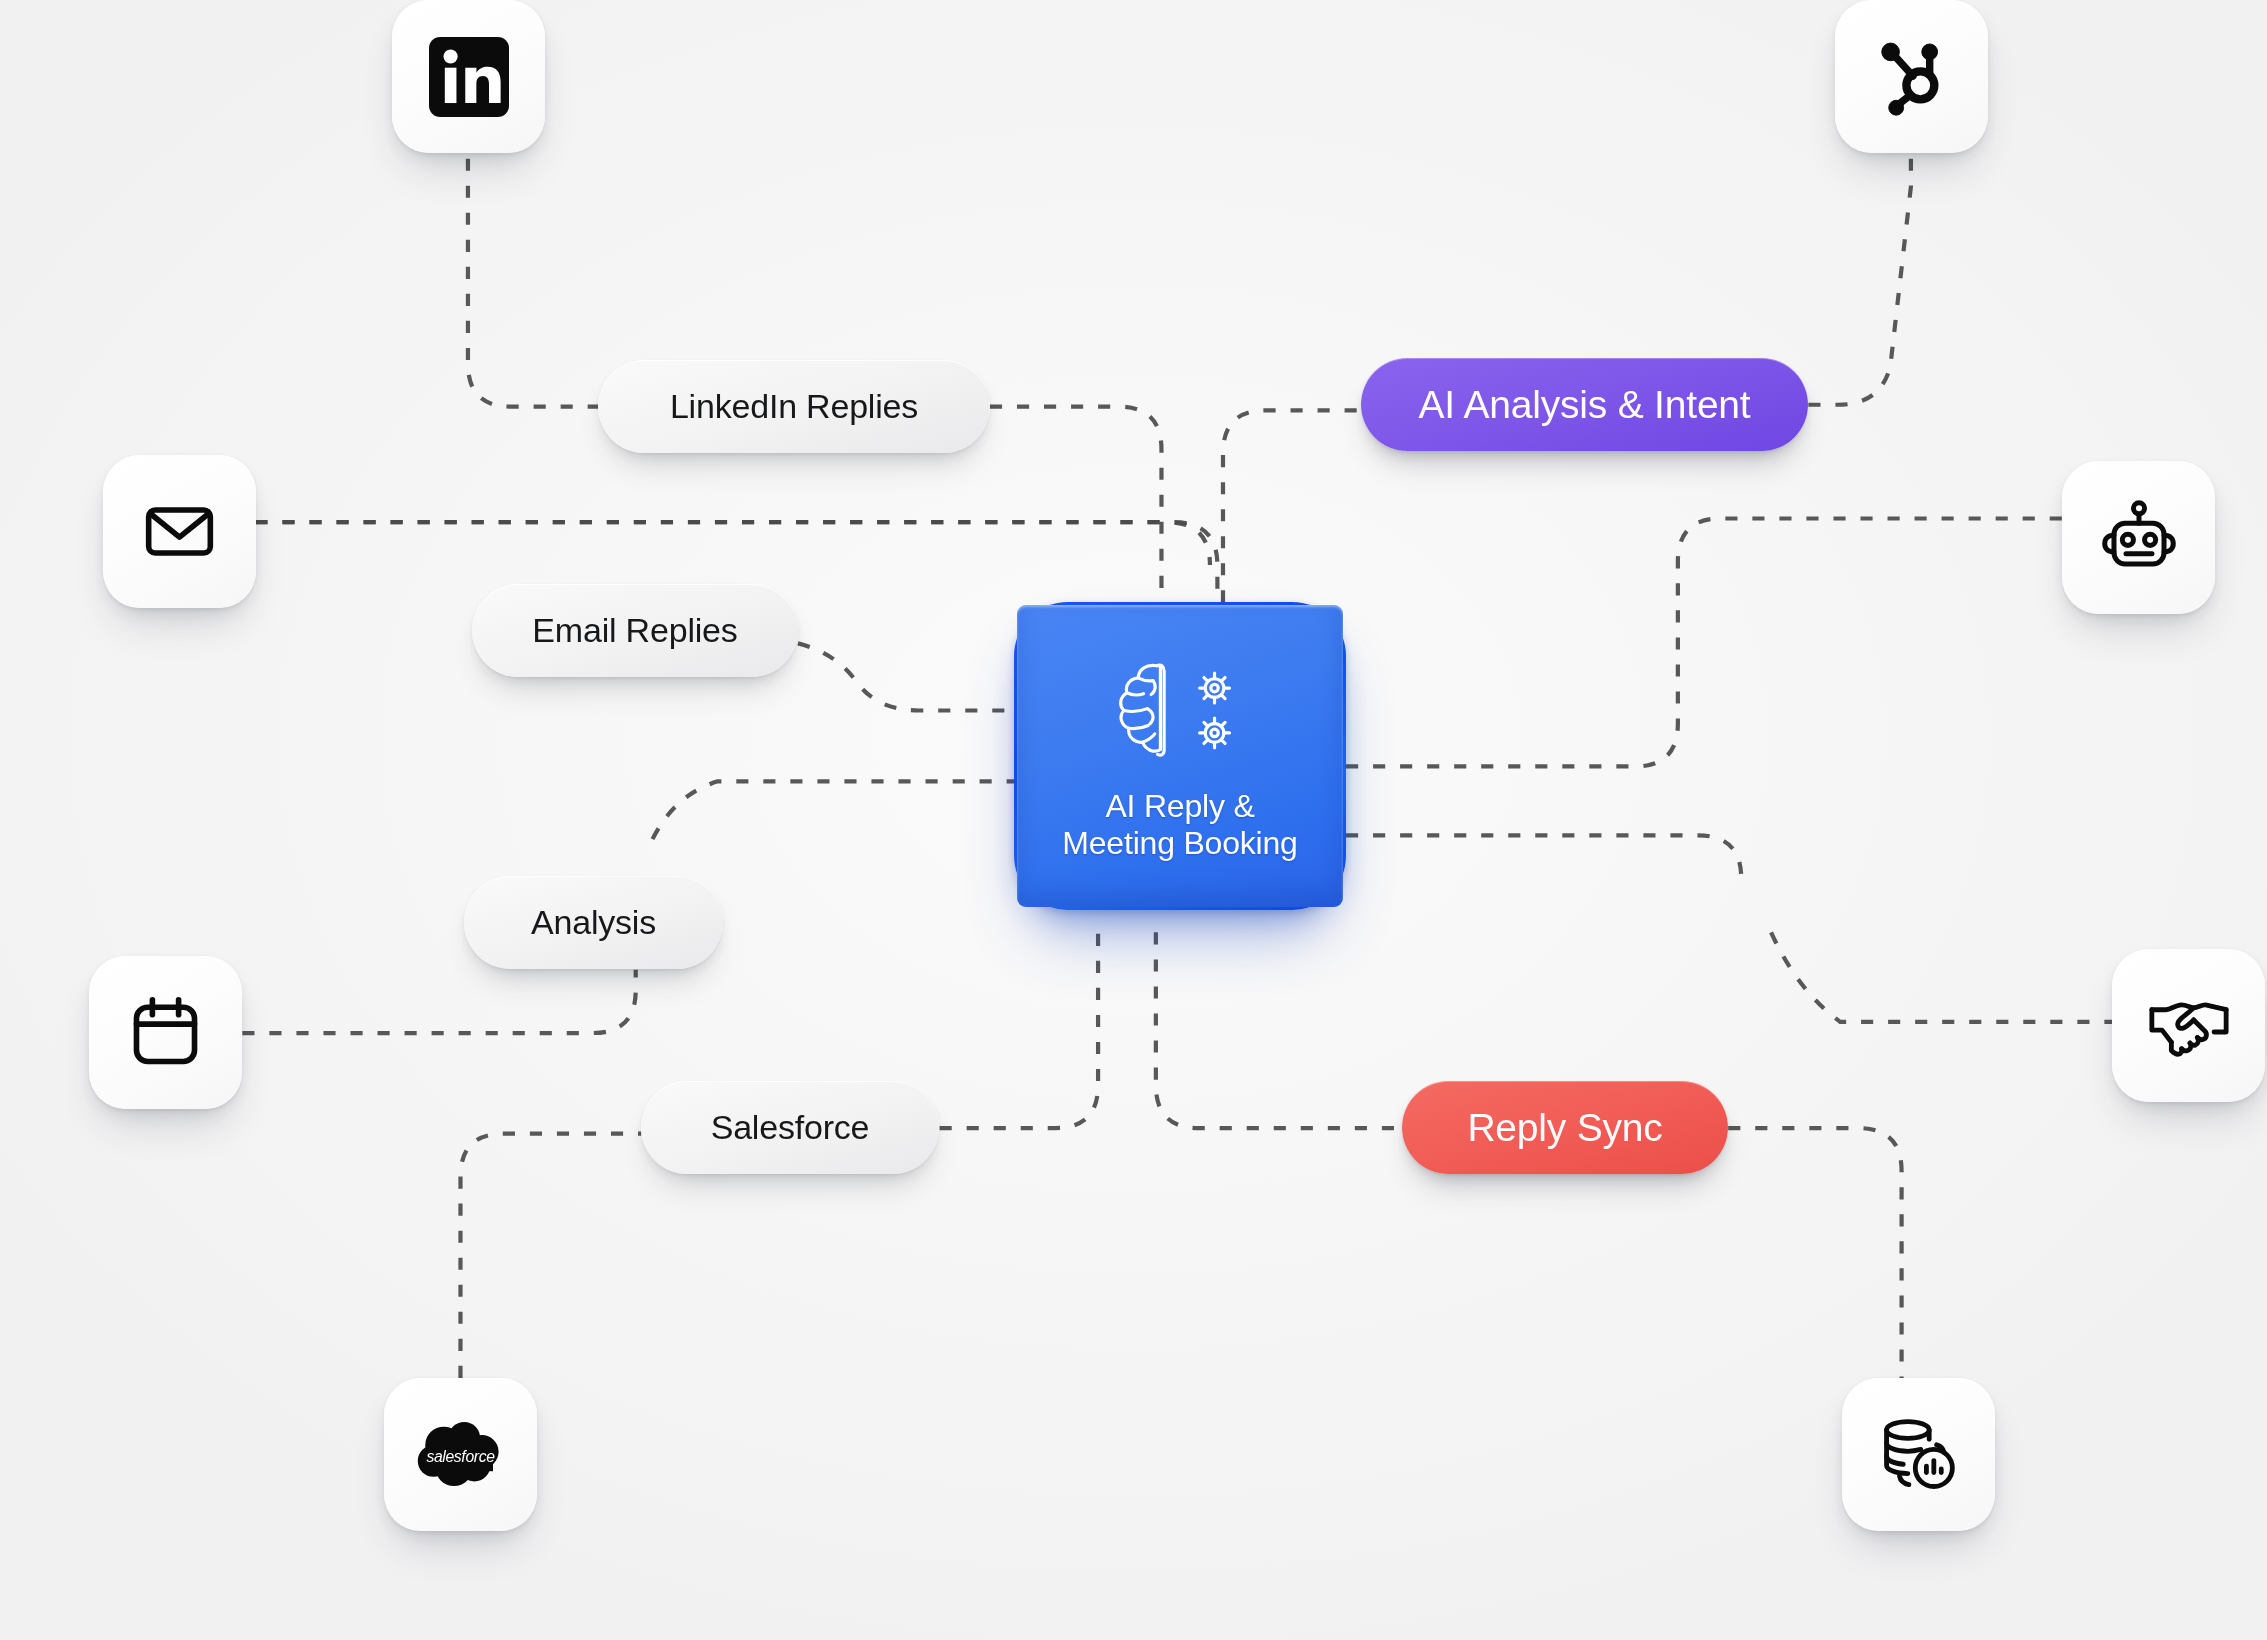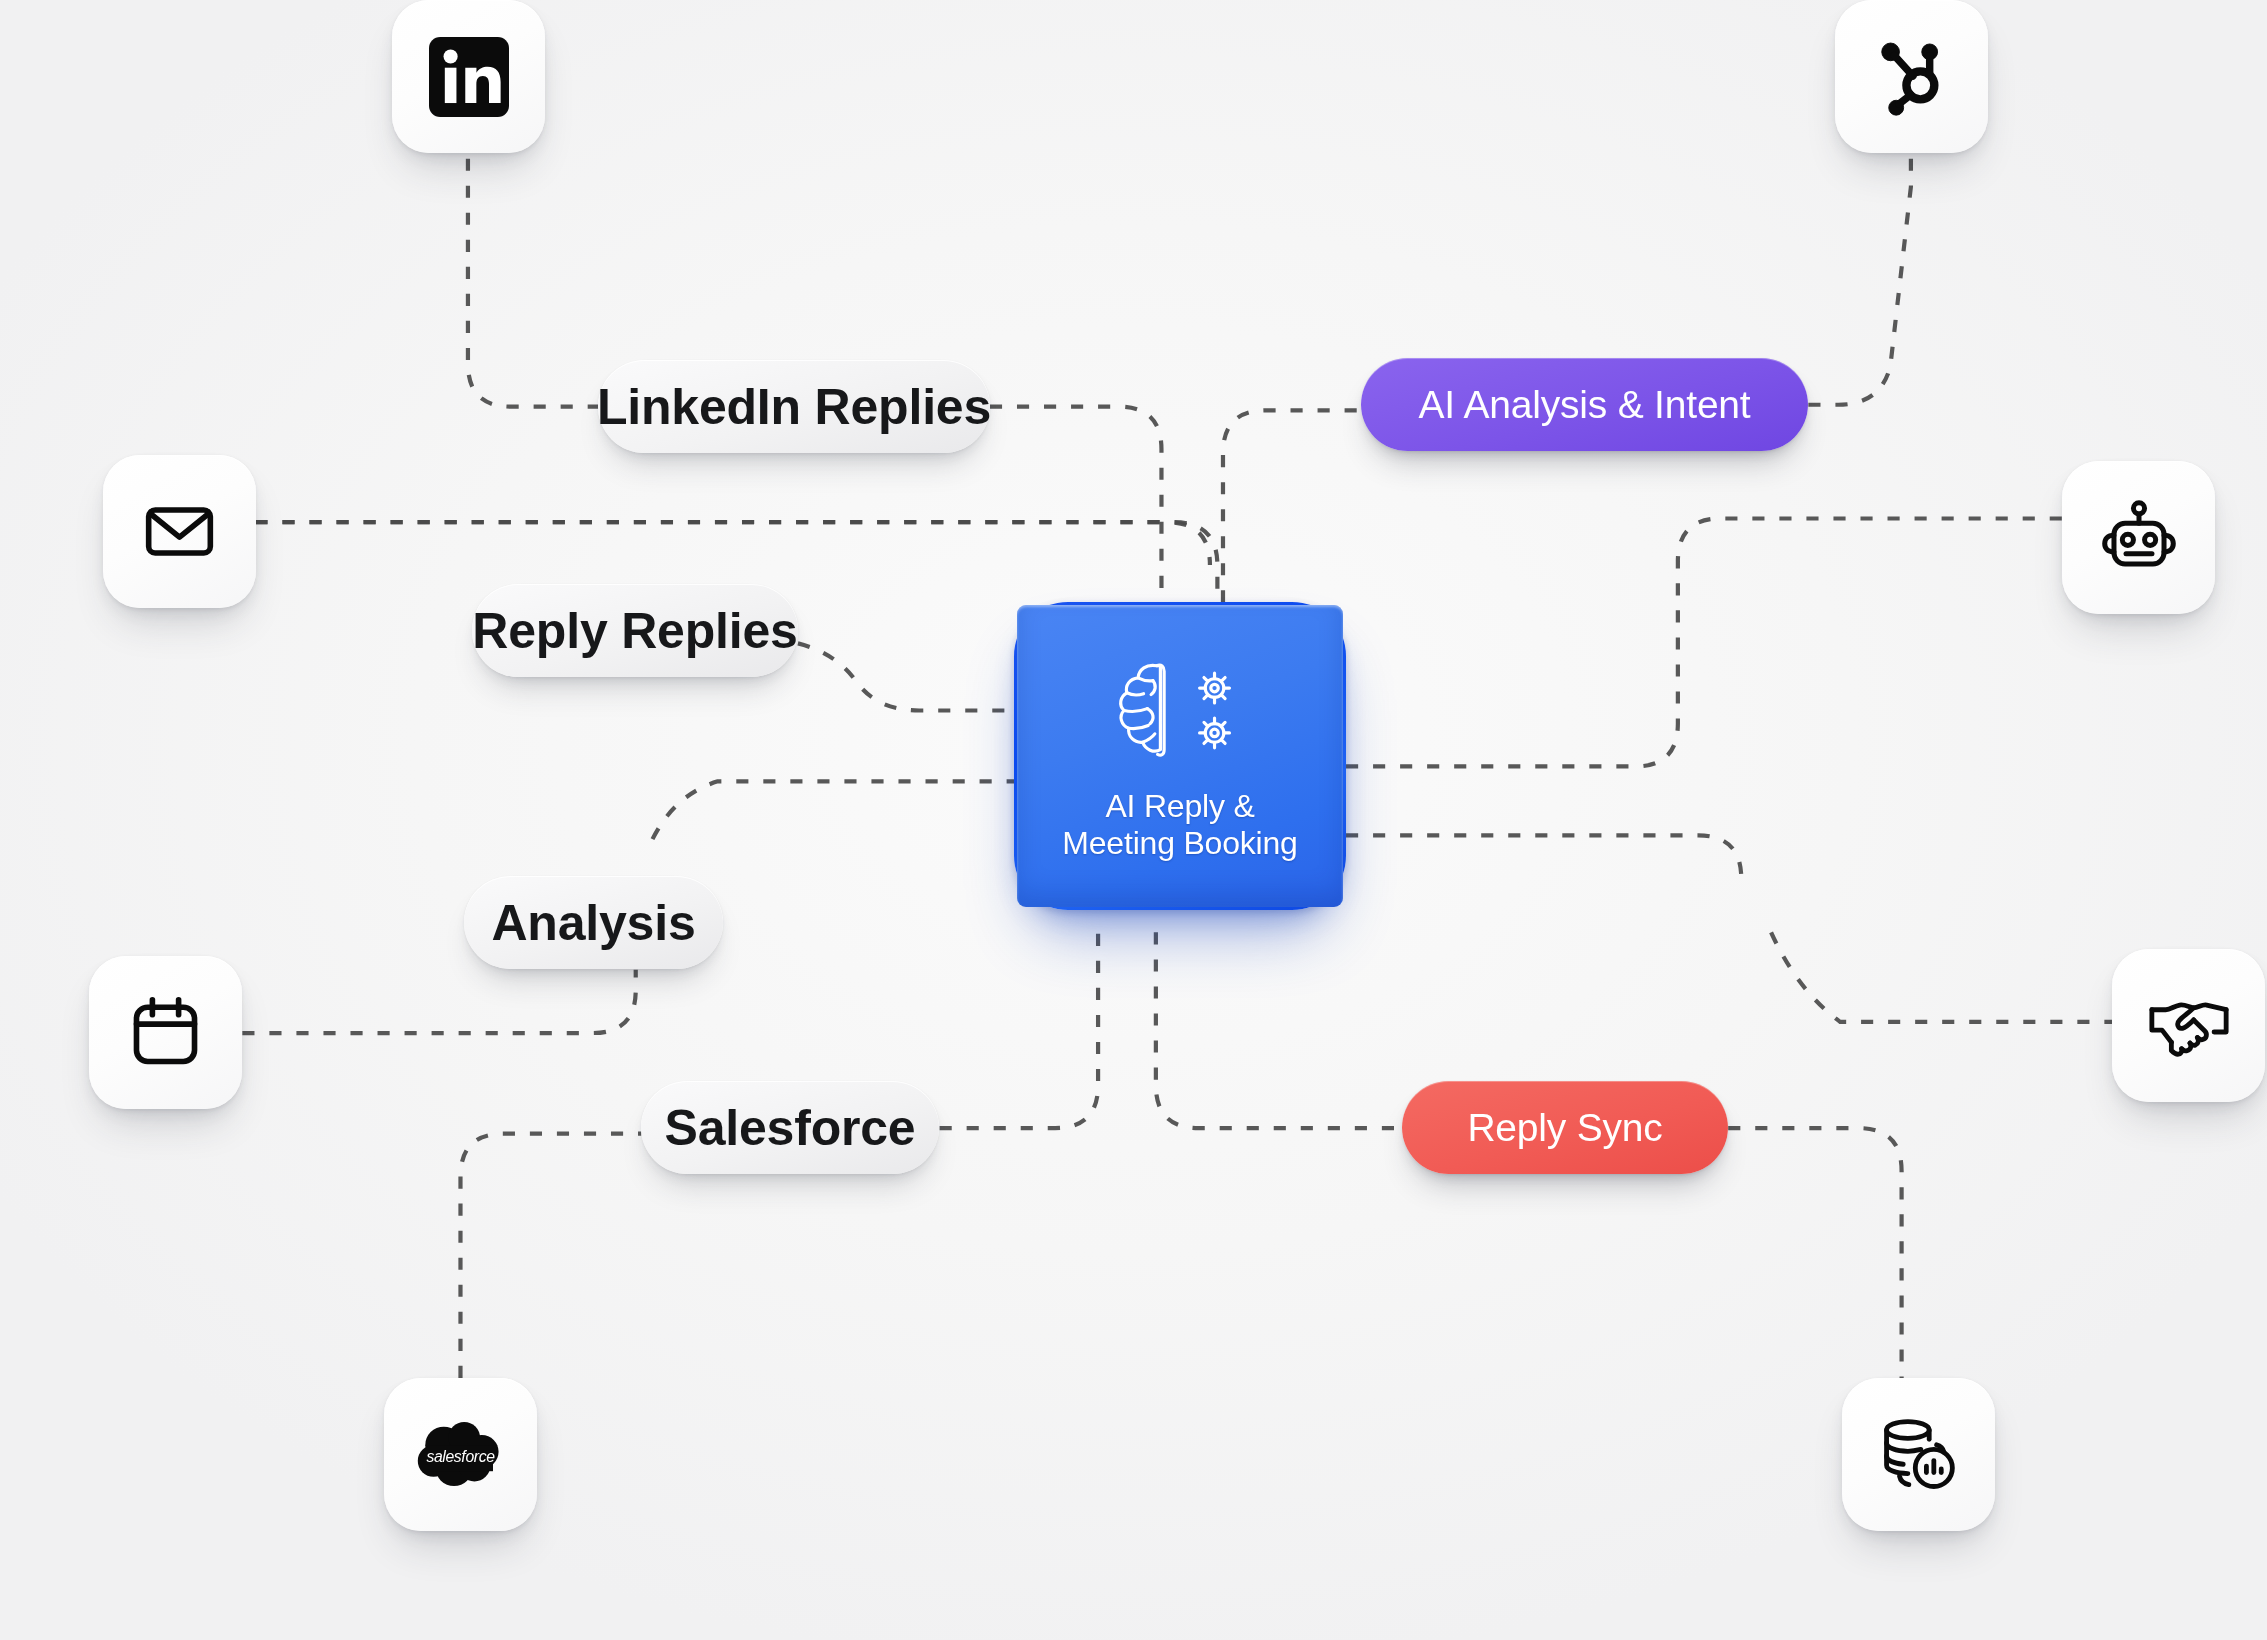--- a/index.html
+++ b/index.html
@@ -44,22 +44,22 @@
   .pill{
     position:absolute;
     display:flex;align-items:center;justify-content:center;
     border-radius:931px;
     white-space:nowrap;
     letter-spacing:-0.2px;
   }
   .pill.neutral{
     background:linear-gradient(165deg,#fafafb 0%,#f2f2f3 55%,#e9e9eb 100%);
     color:#17181a;
-    font-size:50px;
-    font-weight:700;
+    font-size:34px;
+    font-weight:400;
     box-shadow:
       0 20.5px 32px -13px rgba(40,44,60,.22),
       0 6.5px 13px -4.7px rgba(40,44,60,.13),
       0 0.9px 2.8px rgba(40,44,60,.07),
       inset 0 0.9px 0 rgba(255,255,255,.9);
   }
   .pill.accent{
     color:#fff;
     font-size:39px;
     font-weight:400;
@@ -180,21 +180,21 @@
         <div>Meeting Booking</div>
       </div>
     </div>
   </div>
 
   <div class="pill neutral" style="left:598px;top:360px;width:392px;height:93px;">
     <span>LinkedIn Replies</span>
   </div>
 
   <div class="pill neutral" style="left:472px;top:584px;width:326px;height:93px;">
-    <span>Reply Replies</span>
+    <span>Email Replies</span>
   </div>
 
   <div class="pill neutral" style="left:464px;top:876px;width:259px;height:93px;">
     <span>Analysis</span>
   </div>
 
   <div class="pill neutral" style="left:641px;top:1081px;width:298px;height:93px;">
     <span>Salesforce</span>
   </div>
 

